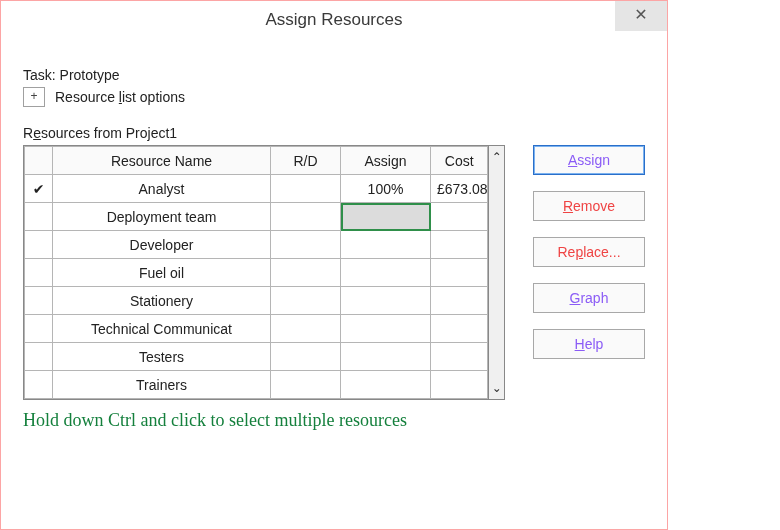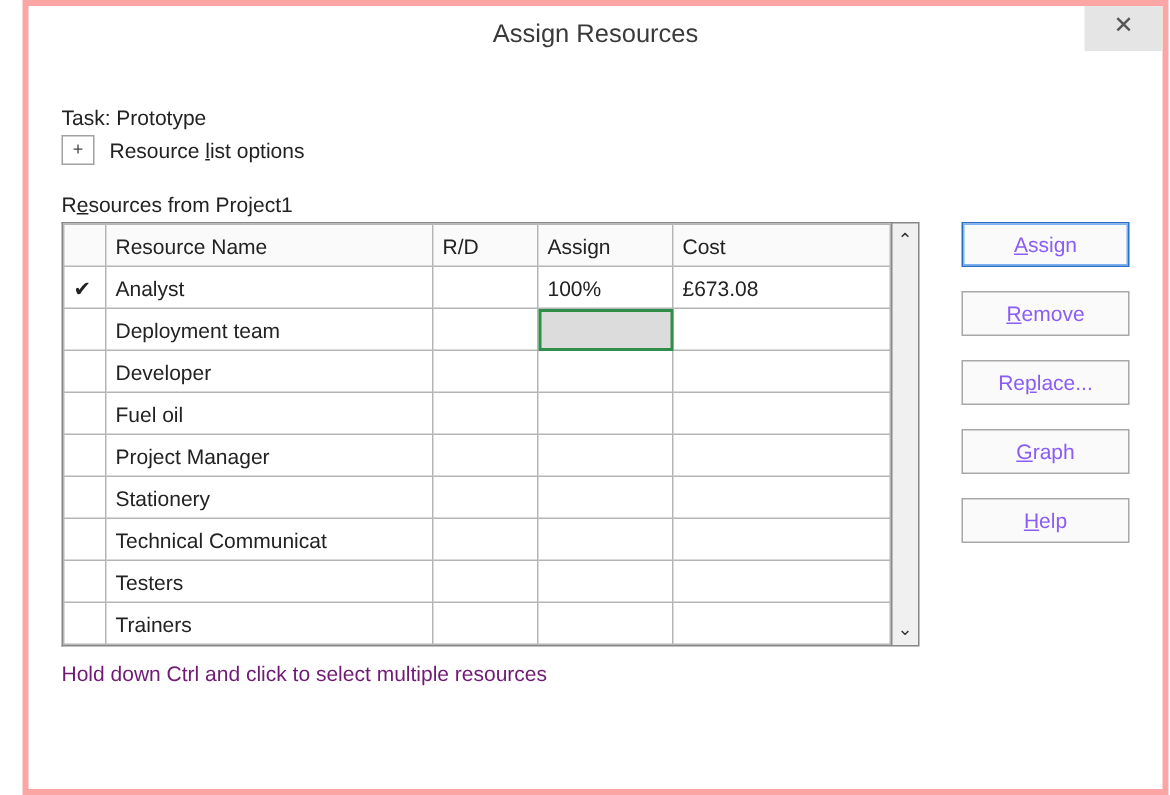--- a/index.html
+++ b/index.html
@@ -8,26 +8,25 @@
     font-family: "Segoe UI", Tahoma, Arial, sans-serif;
     font-size: 14px;
     color: #222;
     background: #fff;
     width: 780px;
     height: 530px;
     overflow: hidden;
   }
 
   .dialog {
-    width: 764px;
+    width: 668px;
     height: 530px;
-    border: 4px solid #fca5a5;
+    border: 1px solid #fca5a5;
     background: #fff;
     position: relative;
-    margin-left: 15px;
   }
 
   
   .titlebar {
     height: 38px;
     line-height: 38px;
     position: relative;
     text-align: center;
     font-size: 17px;
     color: #3a3a3a;
@@ -78,21 +77,21 @@
   table.grid {
     border-collapse: collapse;
     width: 100%;
     table-layout: fixed;
   }
   table.grid th, table.grid td {
     border: 1px solid #b5b5b5;
     padding: 0 6px;
     font-size: 14px;
     height: 28px;
-    text-align: left;
+    text-align: center;
     white-space: nowrap;
     overflow: hidden;
     background: #fff;
   }
   table.grid th {
     background: #fafafa;
     font-weight: normal;
   }
   col.chk   { width: 28px; }
   col.rname { width: 218px; }
@@ -145,28 +144,29 @@
     color: #8b5cf6;
     cursor:pointer;
     text-align:center;
     line-height:28px;
   }
   .btn.primary {
     border: 1px solid #2a6fc9;
     box-shadow: inset 0 0 0 1px #7bb2f0;
   }
   .btn.disabled {
-    color: #8b5cf6;
+    color: #ef4444;
     cursor: default;
   }
 
   .hint {
     margin-top: 10px;
-    font-size: 14px;
-    color: #701a75;
+    font-size: 18px;
+    color: #15803d;
+    font-family: Liberation Serif, serif;
   }
 
   .mnemonic { text-decoration: underline; }
 </style>
 </head>
 <body>
 
 <div class="dialog">
 
   <div class="titlebar">
@@ -235,27 +235,20 @@
               </tr>
               <tr>
                 <td class="chk"></td>
                 <td>Fuel oil</td>
                 <td></td>
                 <td class="units"></td>
                 <td></td>
               </tr>
               <tr>
                 <td class="chk"></td>
-                <td>Project Manager</td>
-                <td></td>
-                <td class="units"></td>
-                <td></td>
-              </tr>
-              <tr>
-                <td class="chk"></td>
                 <td>Stationery</td>
                 <td></td>
                 <td class="units"></td>
                 <td></td>
               </tr>
               <tr>
                 <td class="chk"></td>
                 <td>Technical Communicat</td>
                 <td></td>
                 <td class="units"></td>

